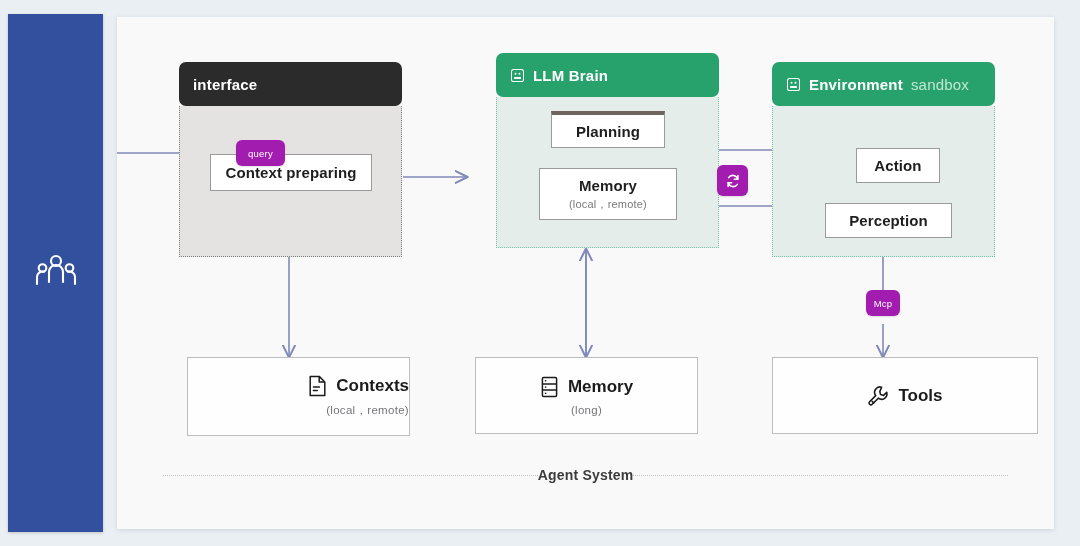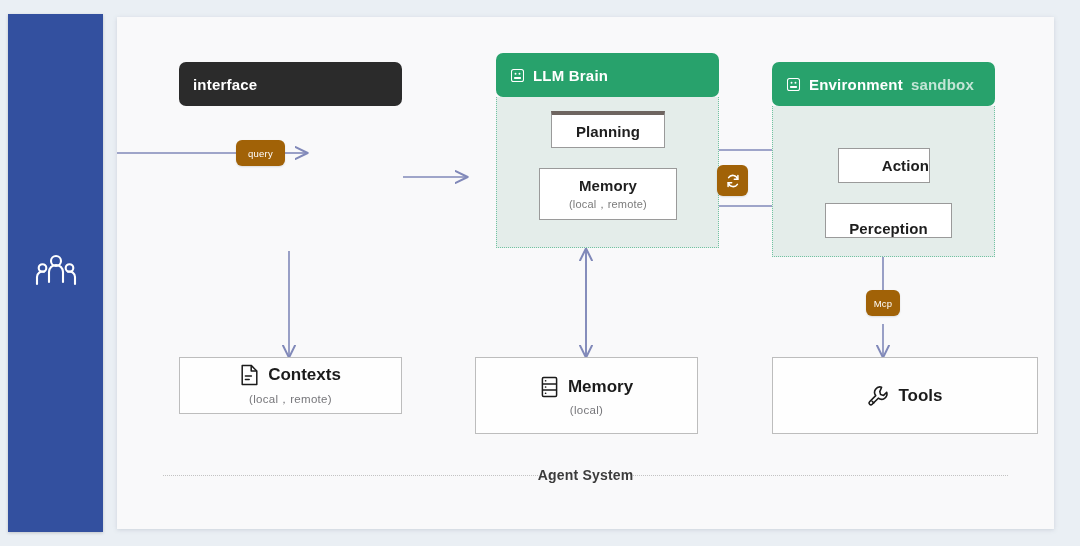--- a/index.html
+++ b/index.html
@@ -49,21 +49,21 @@
     gap: 8px;
     padding: 0 14px;
     box-sizing: border-box;
     color: #ffffff;
     font-size: 15px;
     font-weight: bold;
     letter-spacing: .2px;
     border-radius: 7px;
   }
   .panel-header .sub {
-    font-weight: bold;
+    font-weight: normal;
     color: rgba(255,255,255,.72);
   }
   .panel-body {
     box-sizing: border-box;
     border: 1.5px dotted #8c8c8c;
     border-top: none;
   }
   .panel-dark .panel-header { background: #2b2b2b; }
   .panel-dark .panel-body   { background: #e5e3e2; border-color: #7d7d7d; }
   .panel-green .panel-header { background: #28a26c; }
@@ -111,21 +111,21 @@
     align-items: center;
     gap: 9px;
   }
   .card .title { font-size: 17px; font-weight: bold; color: #1b1b1b; }
   .card .sub { font-size: 11.5px; color: #76767a; margin-top: 6px; letter-spacing: .3px; }
 
   
   .chip {
     position: absolute;
     box-sizing: border-box;
-    background: #a16207;
+    background: #a21caf;
     border-radius: 6px;
     color: #ffffff;
     display: flex;
     align-items: center;
     justify-content: center;
     font-size: 9.5px;
     letter-spacing: .2px;
     box-shadow: 0 1px 2px rgba(0,0,0,.12);
   }
 
@@ -202,20 +202,25 @@
 
       <path d="M 766,234 L 766,273"></path>
       <path d="M 766,307 L 766,340" marker-end="url(#ah)"></path>
     </g>
   </svg>
 
   <div class="panel panel-dark" style="left:62px; top:45px; width:223px;">
     <div class="panel-header">
       <span>interface</span>
     </div>
+    <div class="panel-body" style="height:151px; position:relative;">
+      <div class="node" style="left:30px; top:48px; width:162px; height:37px;">
+        <span class="title">Context preparing</span>
+      </div>
+    </div>
   </div>
 
   <div class="panel panel-green" style="left:358px; top:36px; width:223px;margin-left:21px;">
     <div class="panel-header">
       <span style="display:flex;">
         <svg width="15" height="15" viewBox="0 0 16 16" fill="none" stroke="#ffffff" stroke-width="1.1">
           <rect x="1.6" y="1.6" width="12.8" height="12.8" rx="2.2"></rect>
           <circle cx="5.9" cy="6.1" r="1.05" fill="#ffffff" stroke="none"></circle>
           <circle cx="10.1" cy="6.1" r="1.05" fill="#ffffff" stroke="none"></circle>
           <rect x="4.3" y="9.5" width="7.4" height="2.1" rx="0.6" fill="#ffffff" stroke="none"></rect>
@@ -241,30 +246,30 @@
           <rect x="1.6" y="1.6" width="12.8" height="12.8" rx="2.2"></rect>
           <circle cx="5.9" cy="6.1" r="1.05" fill="#ffffff" stroke="none"></circle>
           <circle cx="10.1" cy="6.1" r="1.05" fill="#ffffff" stroke="none"></circle>
           <rect x="4.3" y="9.5" width="7.4" height="2.1" rx="0.6" fill="#ffffff" stroke="none"></rect>
         </svg>
       </span>
       <span>Environment</span>
       <span class="sub">sandbox</span>
     </div>
     <div class="panel-body" style="height:151px; position:relative;">
-      <div class="node" style="left:65px; top:42px; width:92px; height:35px;align-items:flex-end;">
+      <div class="node" style="left:83px; top:42px; width:84px; height:35px;">
         <span class="title">Action</span>
       </div>
-      <div class="node" style="left:52px; top:97px; width:127px; height:35px;justify-content:flex-end;">
+      <div class="node" style="left:52px; top:97px; width:127px; height:35px;">
         <span class="title">Perception</span>
       </div>
     </div>
   </div>
 
-  <div class="card" style="left:62px; top:340px; width:223px; height:57px;">
+  <div class="card" style="left:70px; top:340px; width:223px; height:79px;align-items:flex-end;">
     <div class="row">
       <span style="display:flex;">
         <svg width="19" height="22" viewBox="0 0 19 22" fill="none" stroke="#1b1b1b" stroke-width="1.5" stroke-linejoin="round">
           <path d="M2.2,1.4 H11.2 L16.8,7 V20.6 H2.2 Z"></path>
           <path d="M11.2,1.4 V7 H16.8"></path>
           <path d="M5.4,12 H11.4 M5.4,15.4 H9.2" stroke-linecap="round"></path>
         </svg>
       </span>
       <span class="title">Contexts</span>
     </div>
@@ -277,21 +282,21 @@
         <svg width="19" height="22" viewBox="0 0 19 22" fill="none" stroke="#1b1b1b" stroke-width="1.5">
           <rect x="2.4" y="1.6" width="14.2" height="18.8" rx="1.2"></rect>
           <path d="M2.4,7.9 H16.6 M2.4,14.1 H16.6"></path>
           <circle cx="5.6" cy="4.75" r="0.85" fill="#1b1b1b" stroke="none"></circle>
           <circle cx="5.6" cy="11" r="0.85" fill="#1b1b1b" stroke="none"></circle>
           <circle cx="5.6" cy="17.25" r="0.85" fill="#1b1b1b" stroke="none"></circle>
         </svg>
       </span>
       <span class="title">Memory</span>
     </div>
-    <span class="sub">(local)</span>
+    <span class="sub">(long)</span>
   </div>
 
   <div class="card" style="left:655px; top:340px; width:266px; height:77px;">
     <div class="row">
       <span style="display:flex;">
         <svg width="22" height="22" viewBox="0 0 22 22" fill="none" stroke="#1b1b1b" stroke-width="1.6" stroke-linecap="round" stroke-linejoin="round">
           <path d="M14.6,2.2 a5.4,5.4 0 0 0 -5.9,8.4 L2.6,16.7 a1.8,1.8 0 0 0 2.6,2.6
                    l6.1,-6.1 a5.4,5.4 0 0 0 8.4,-5.9 l-3.1,3.1 -3,-0.8 -0.8,-3 Z"></path>
           <path d="M5.1,16.3 l1.6,1.6"></path>
         </svg>

